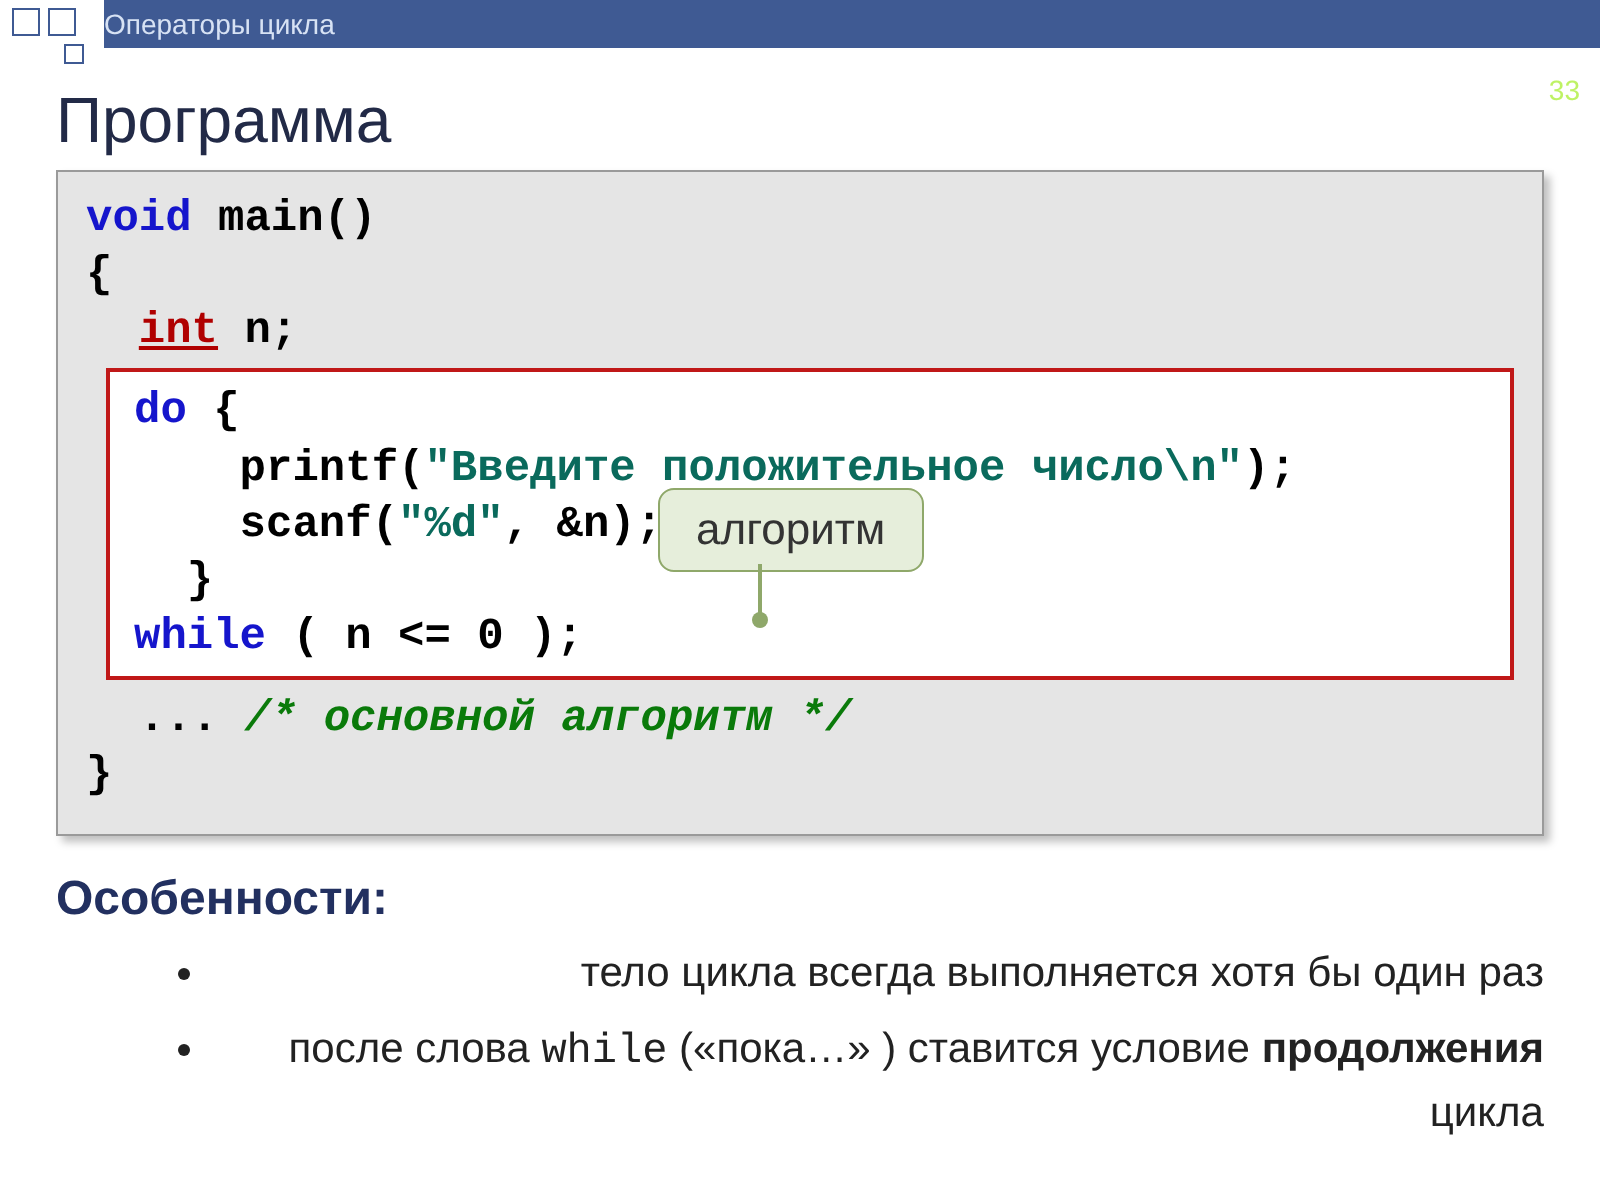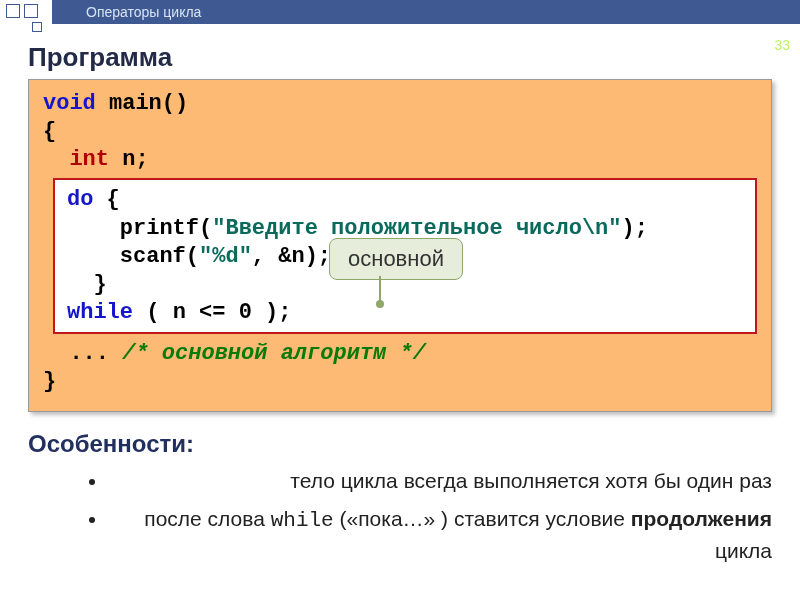--- a/index.html
+++ b/index.html
@@ -37,54 +37,54 @@
   .sq.small {
     width: 10px;
     height: 10px;
     position: absolute;
     top: 18px;
     left: 26px;
   }
   .header-title {
     color: #d7e2f4;
     font-size: 14px;
-    margin-left: 34px;
+    margin-left: 0;
   }
   .page-num {
     position: absolute;
     right: 10px;
     top: 3px;
     color: #bef264;
     font-size: 14px;
     margin-top: 34px;
   }
   .content {
     padding: 18px 28px 10px 28px;
   }
   .section-title {
-    font-size: 26px;
-    font-weight: bold;
+    font-size: 32px;
+    font-weight: normal;
     color: #222a47;
     margin-bottom: 6px;
   }
   .code-box {
-    background: #fdba74;
+    background: #e5e5e5;
     border: 1px solid #9a9a9a;
     box-shadow: 3px 3px 4px rgba(0,0,0,0.25);
     padding: 10px 14px 14px 14px;
     font-family: "Courier New", monospace;
     font-size: 22px;
     font-weight: bold;
     line-height: 1.28;
     position: relative;
   }
   .kw-blue { color: #1515cc; }
   .kw-green { color: #0a7a0a; }
   .kw-teal { color: #0a6a5c; }
-  .kw-red { color: #b00000; }
+  .kw-red { color: #b00000; text-decoration: underline; }
   .inner-box {
     border: 2px solid #c01818;
     background: #fff;
     padding: 6px 12px 5px 12px;
     margin: 4px 0 4px 10px;
     line-height: 1.28;
   }
   .callout {
     position: absolute;
     top: 158px;
@@ -167,21 +167,21 @@
       <div style="white-space: pre;">  }</div>
       <div>
         <span class="kw-blue">while</span><span> ( </span><span>n &lt;= 0</span><span> );</span>
       </div>
     </div>
 
     <div style="white-space: pre; margin-top:6px;"><span>  ... </span><span class="kw-green" style="font-style: italic;">/* основной алгоритм */</span></div>
     <div>}</div>
 
     <div class="callout">
-      <span>основной</span>
+      <span>алгоритм</span>
     </div>
     <div class="callout-line"></div>
     <div class="callout-dot"></div>
   </div>
 
   <div class="features-title">Особенности:</div>
   <ul class="features-list">
     <li>
       <span>тело цикла всегда выполняется хотя бы один раз</span>
     </li>

